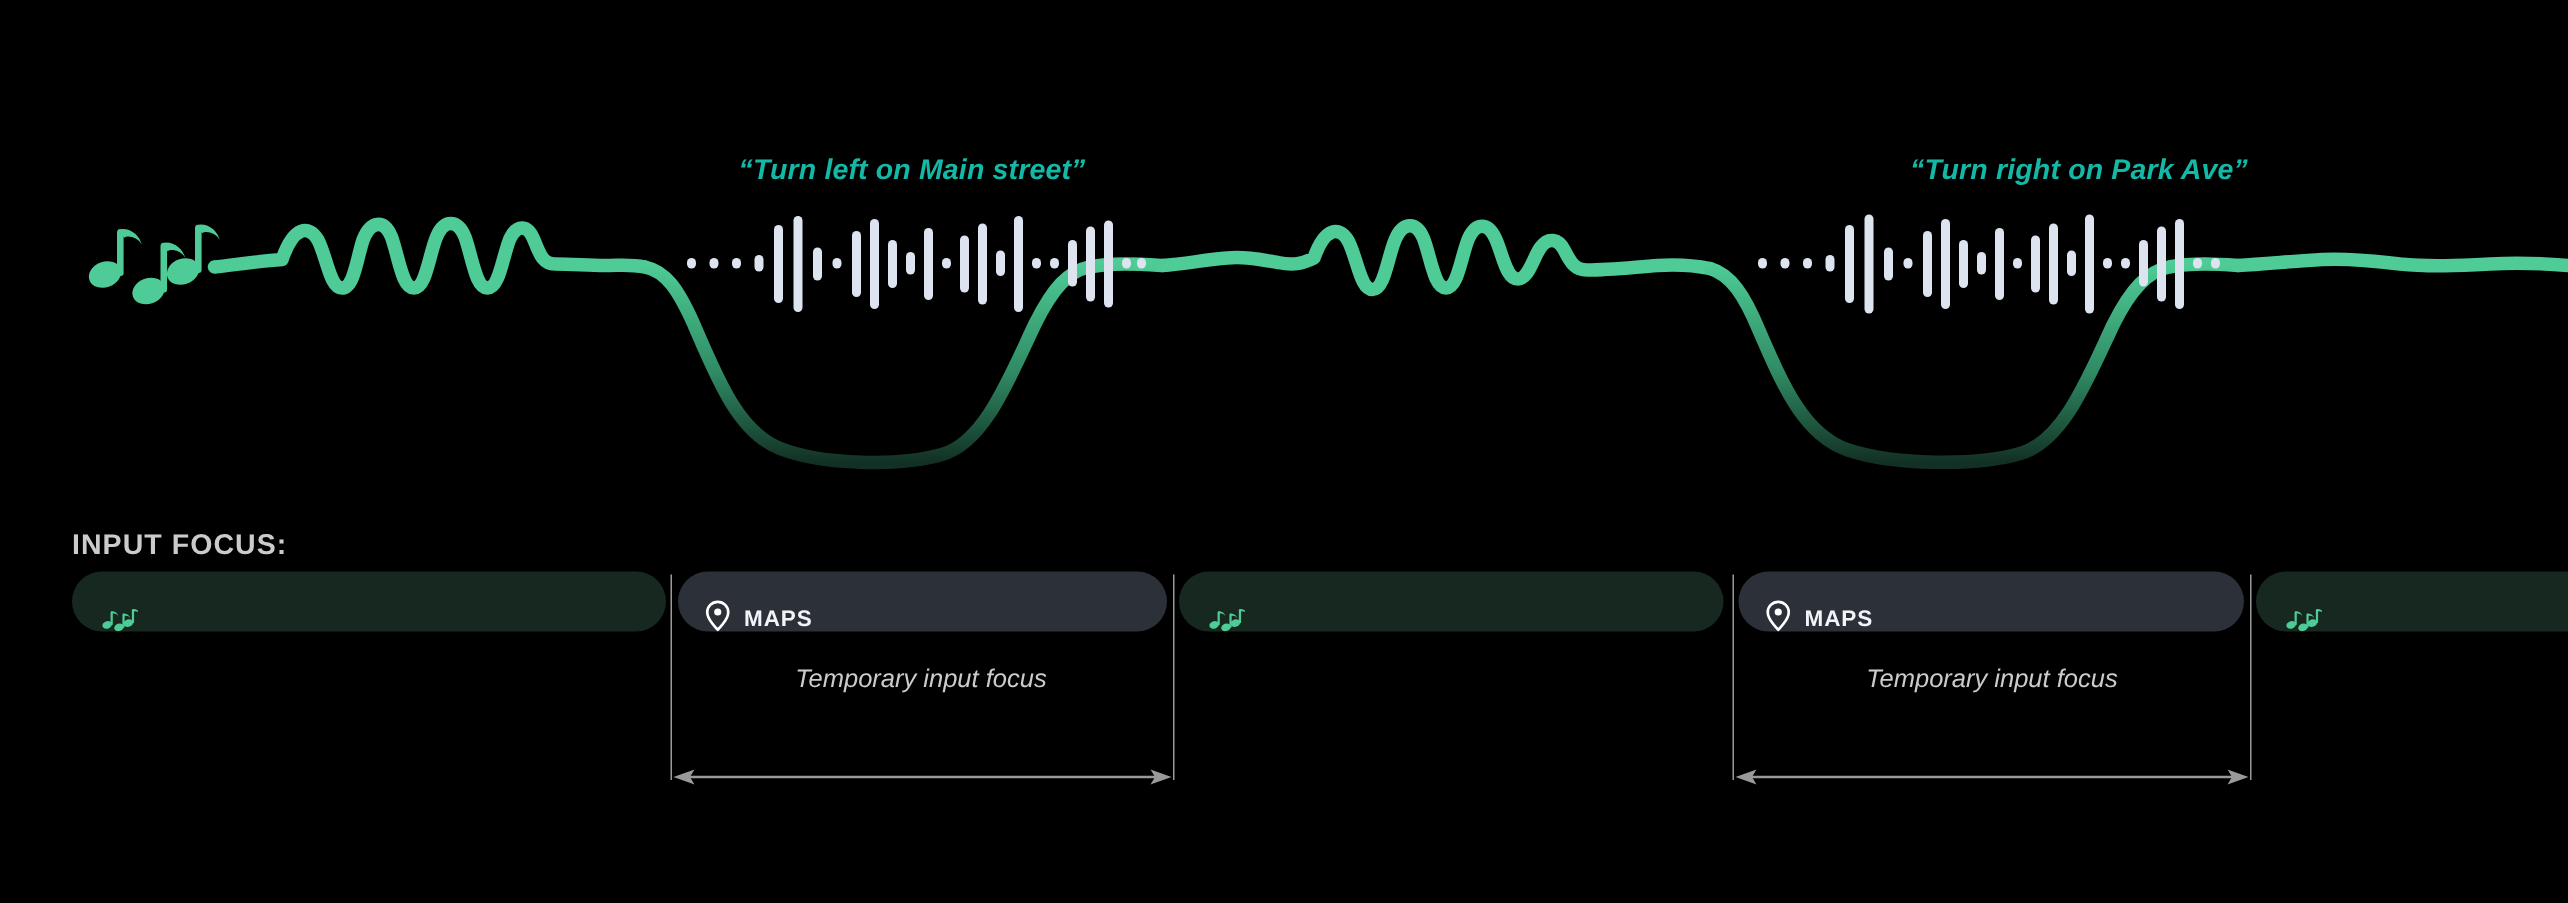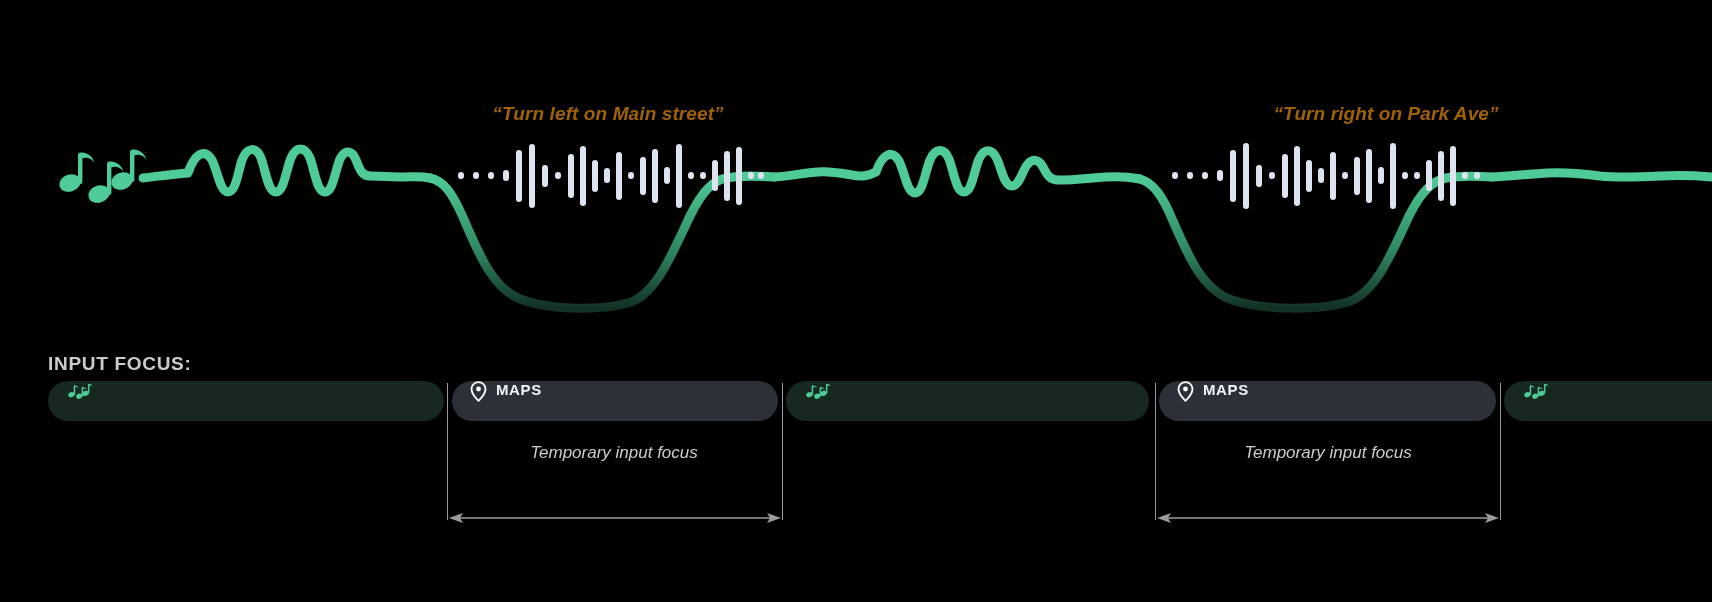--- a/index.html
+++ b/index.html
@@ -35,21 +35,21 @@
     width: 1712px;
     height: 340px;
     display: block;
   }
 
   .caption {
     position: absolute;
     font-size: 19px;
     font-weight: bold;
     font-style: italic;
-    color: #a16207;
+    color: #14b8a6;
     white-space: nowrap;
     letter-spacing: .1px;
     transform: translateX(-50%);
   }
   .caption-1 { left: 608px; top: 103px; }
   .caption-2 { left: 1386px; top: 103px; }
 
   
   .focus-label {
     position: absolute;
@@ -68,21 +68,21 @@
     width: 1712px;
     height: 40px;
   }
 
   .seg {
     position: absolute;
     top: 0;
     height: 40px;
     border-radius: 20px;
     display: flex;
-    align-items: flex-start;
+    align-items: flex-end;
     box-sizing: border-box;
   }
   .seg-music {
     background: #16281f;
     padding-left: 20px;
   }
   .seg-maps {
     background: #2b3039;
     padding-left: 18px;
   }

